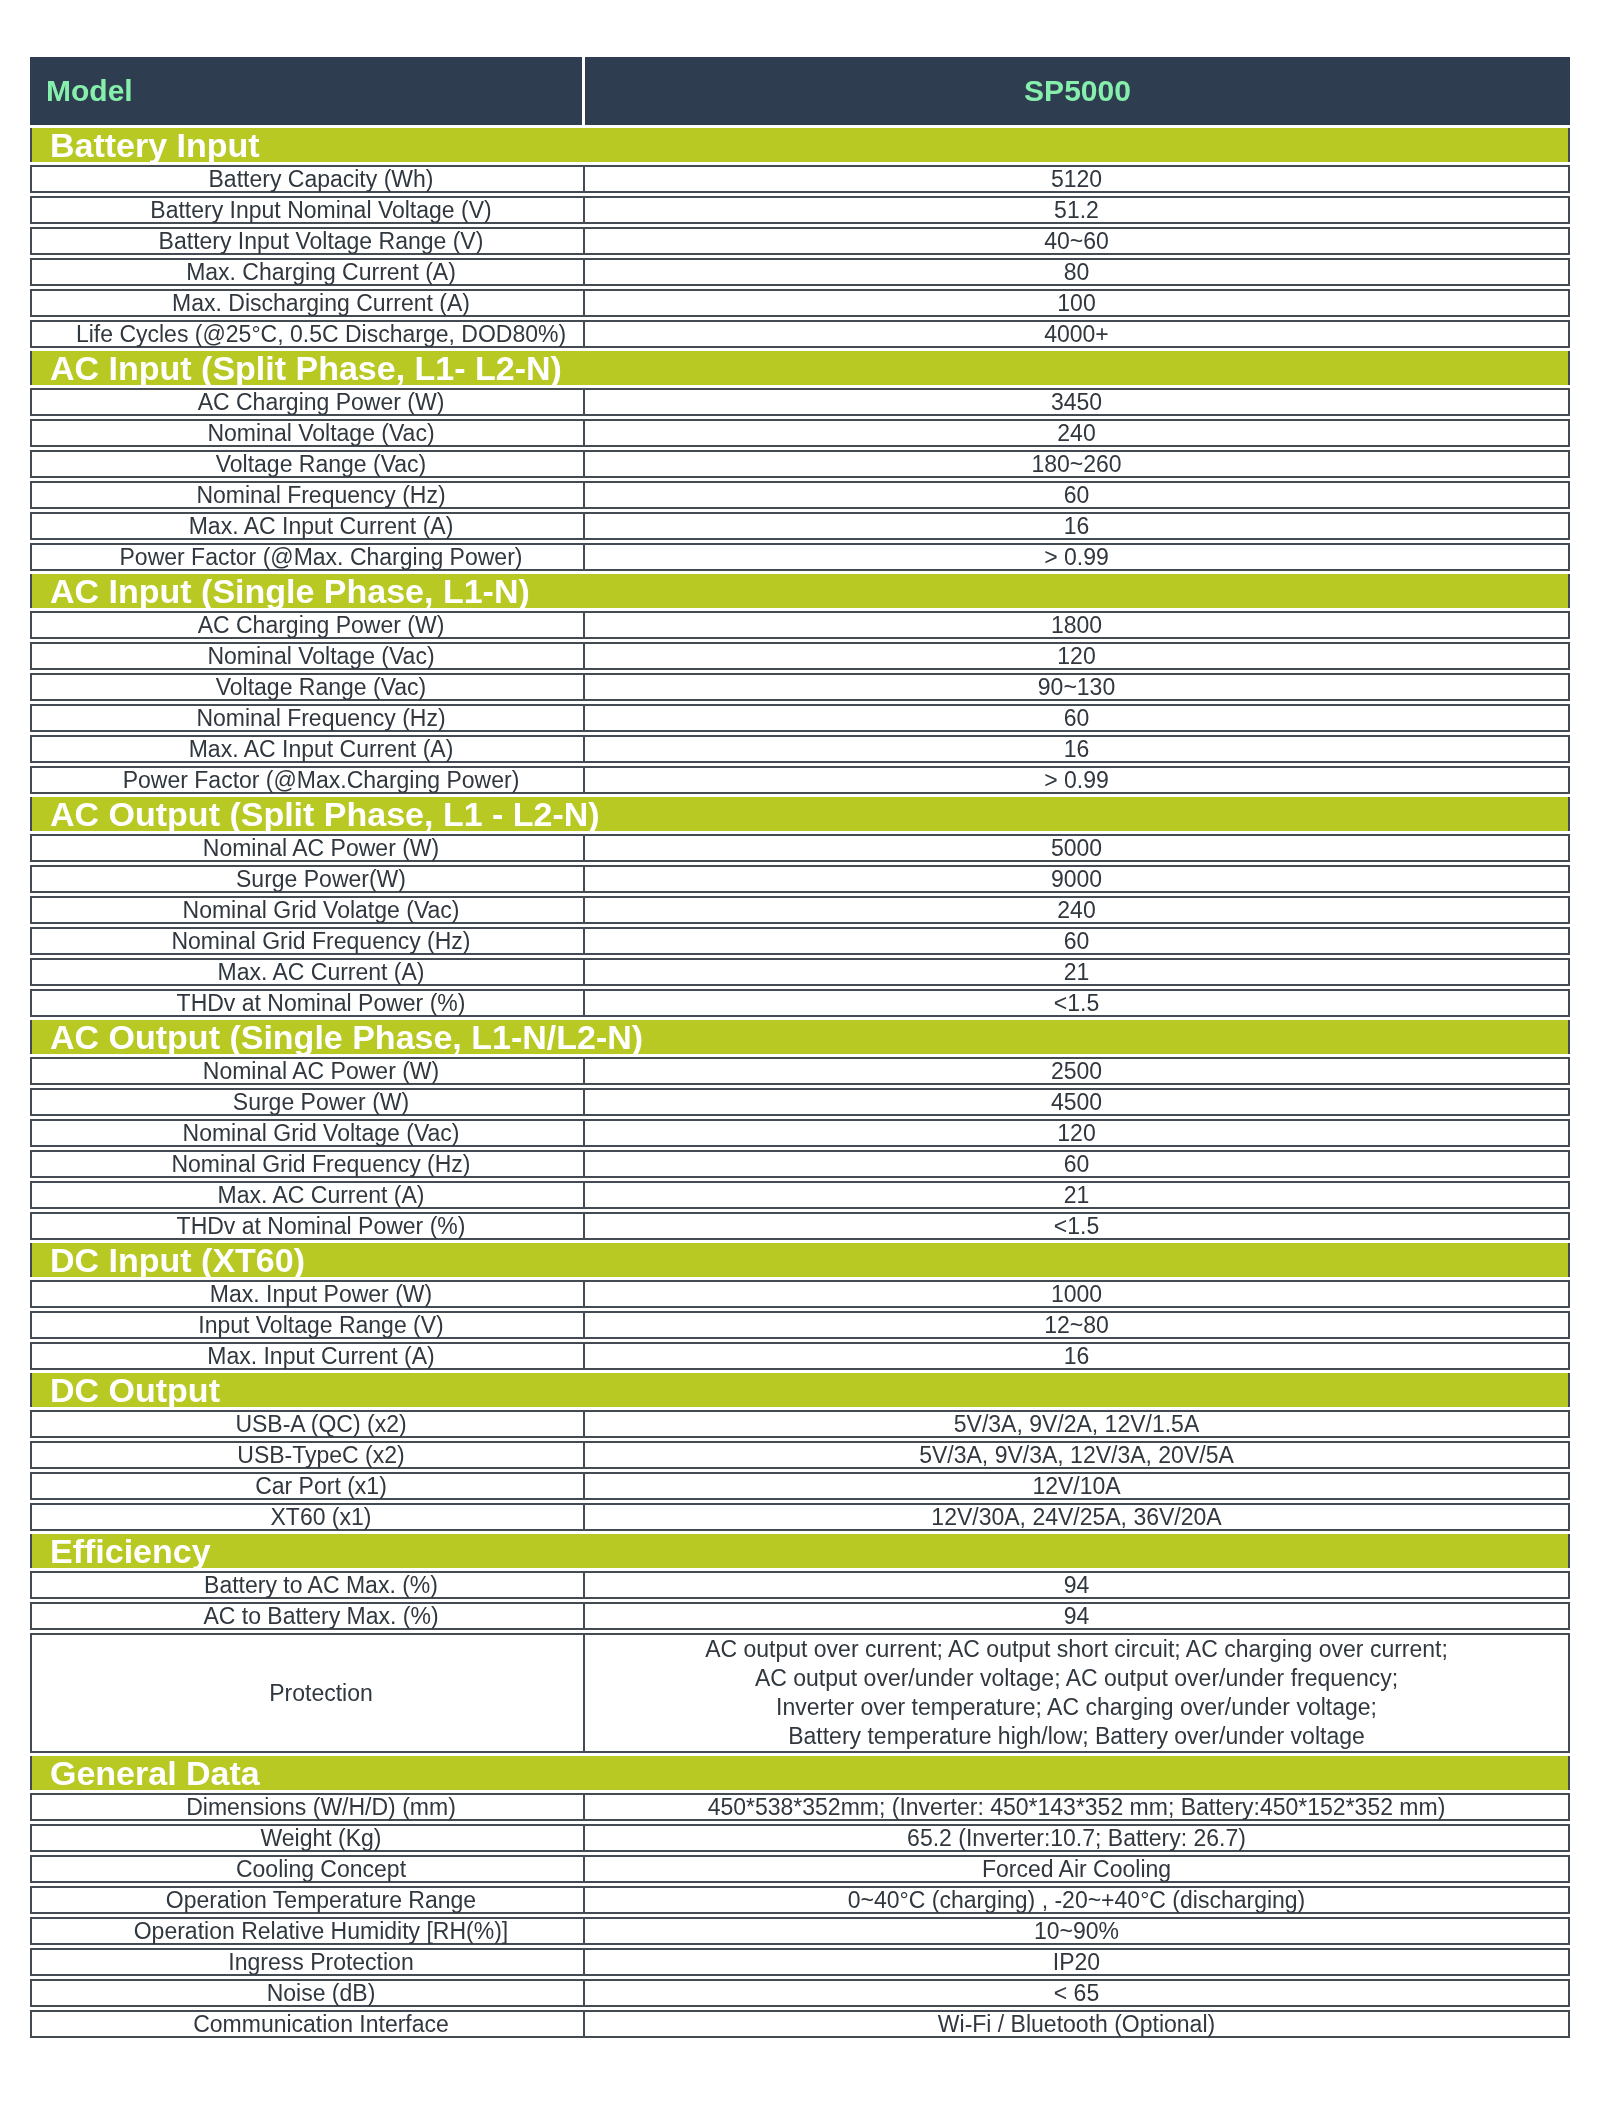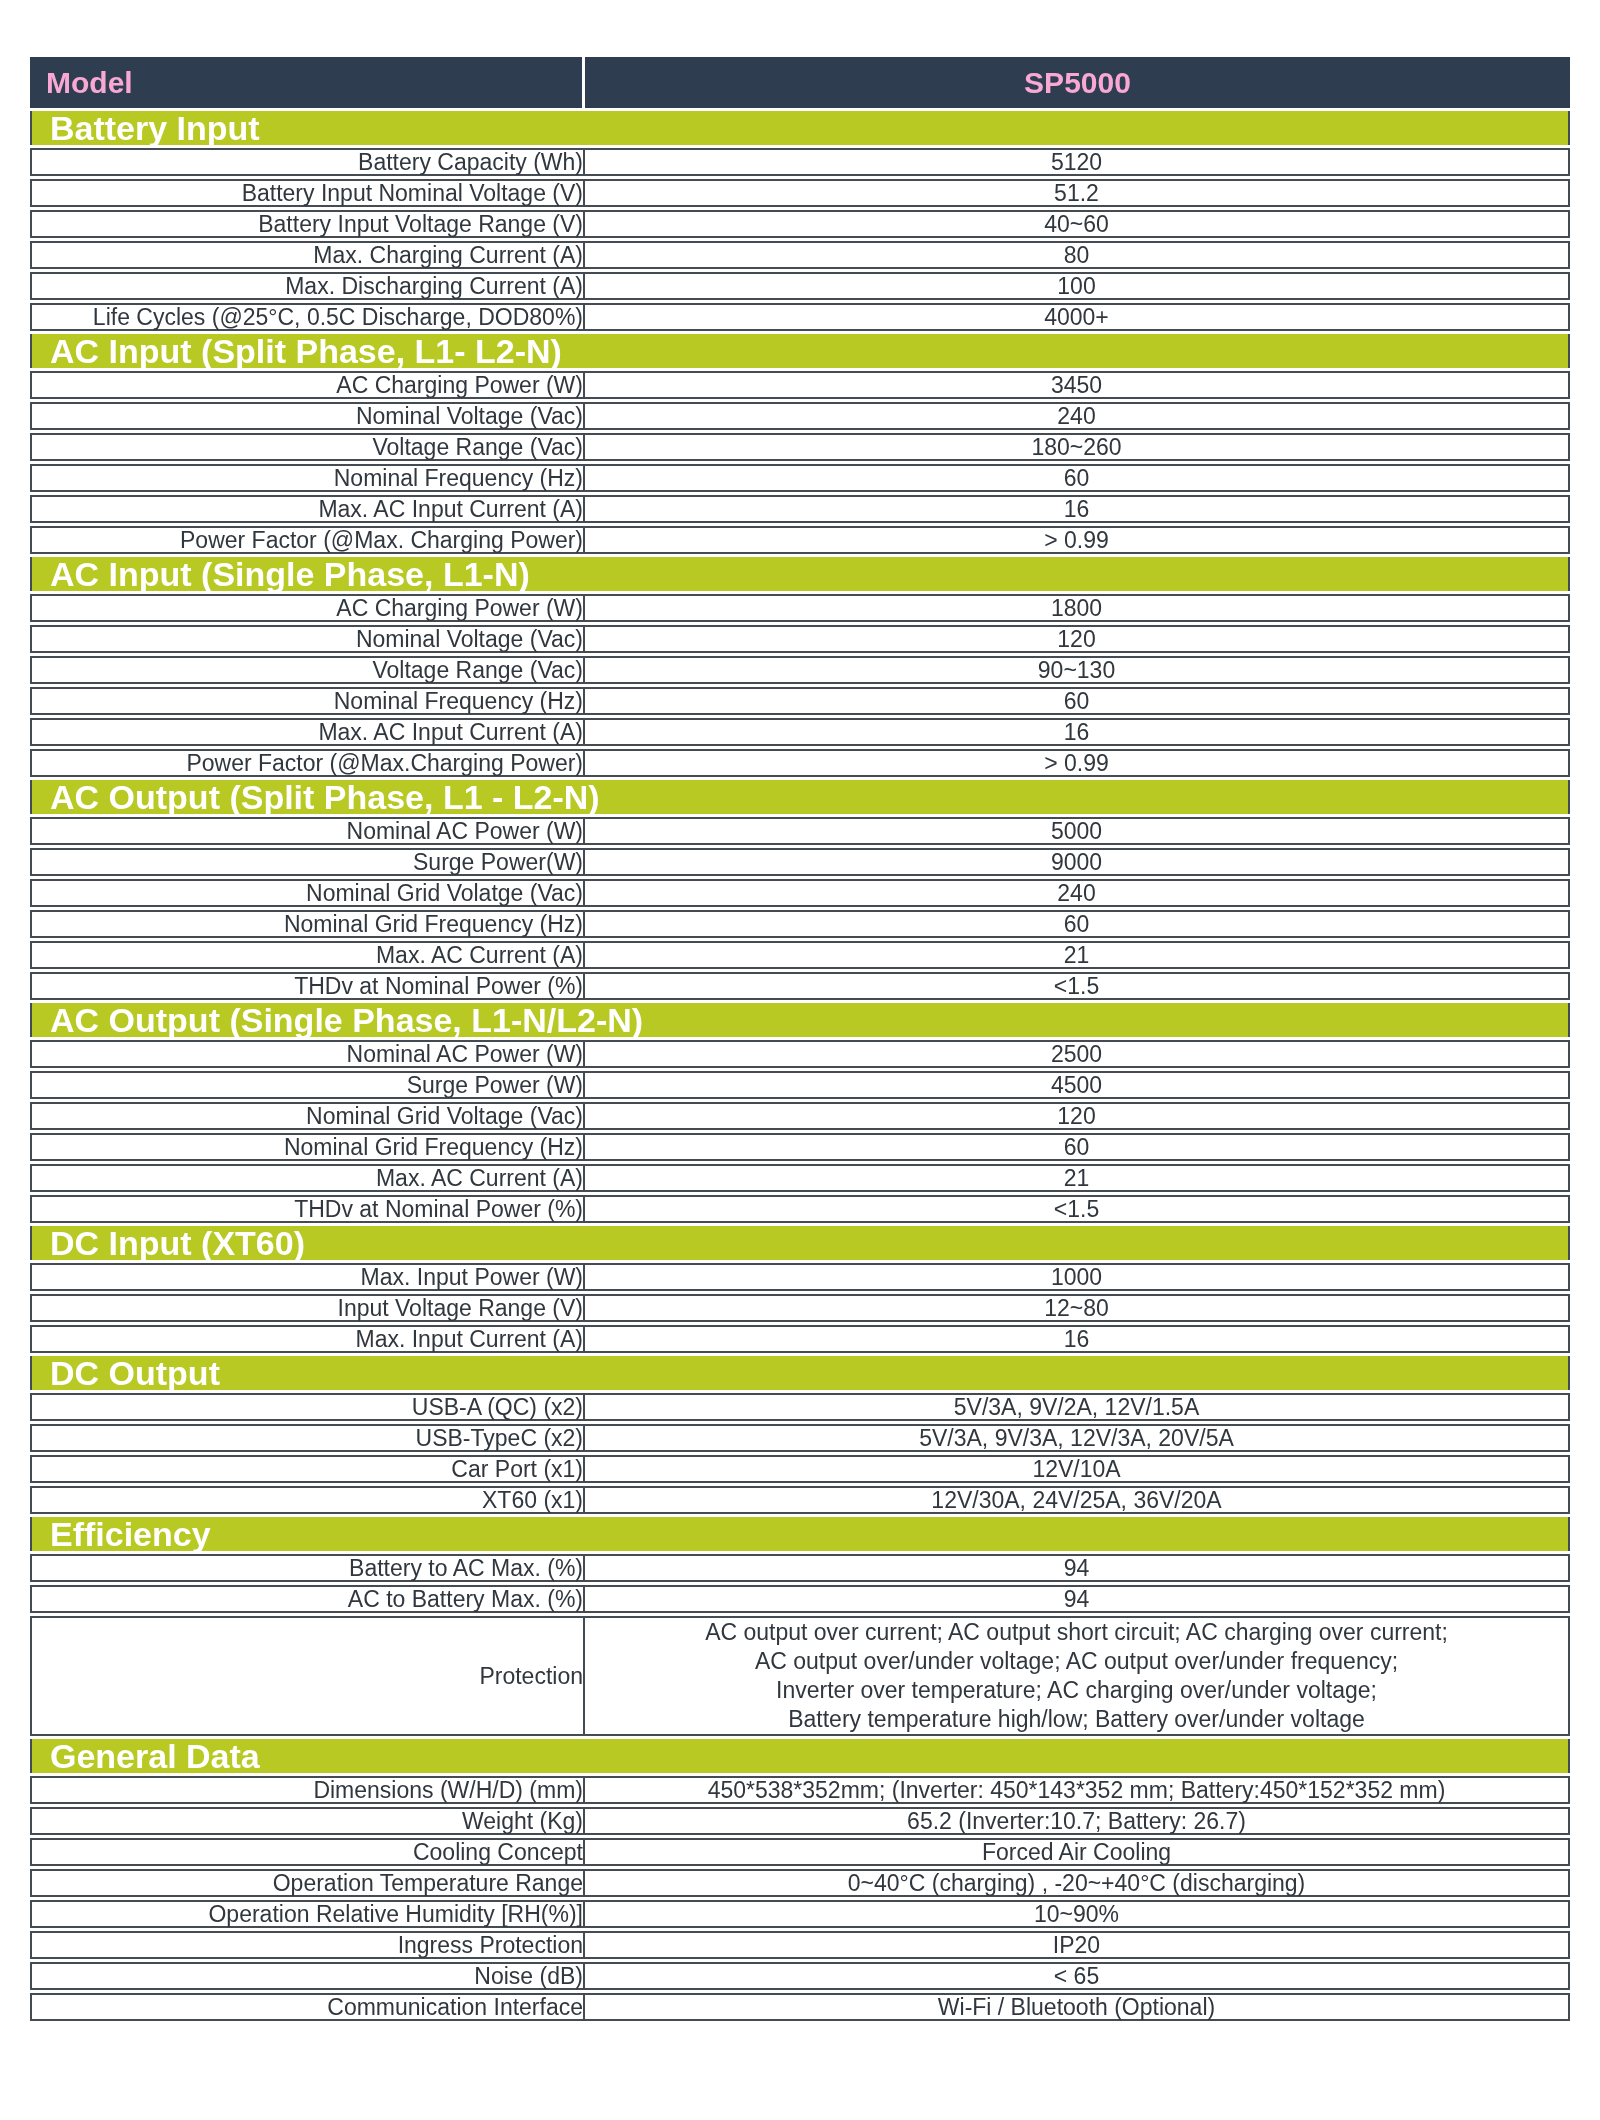--- a/index.html
+++ b/index.html
@@ -27,22 +27,22 @@
     width: 1540px;
     border-collapse: separate;
     border-spacing: 0 3px;
     table-layout: fixed;
   }
   col.col-label { width: 555px; }
   col.col-value { width: 985px; }
 
   th {
     background: var(--navy);
-    color: #f9a8d4;
-    height: 51px;
+    color: #86efac;
+    height: 68px;
     font-size: 30px;
     font-weight: 700;
     vertical-align: middle;
     padding: 0;
   }
   th.th-model {
     text-align: left;
     padding-left: 16px;
     border-right: 3px solid #ffffff;
   }
@@ -70,21 +70,21 @@
     padding: 0;
     font-size: 23px;
     line-height: 24px;
     color: var(--text);
     vertical-align: middle;
     background: #ffffff;
   }
   td.cell.label {
     border: 2px solid var(--border);
     padding-left: 27px;
-    text-align: right;
+    text-align: center;
   }
   td.cell.value {
     border: 2px solid var(--border);
     border-left: none;
     text-align: center;
     white-space: pre-line;
   }
   td.cell.tall {
     height: 120px;
     line-height: 29px;

